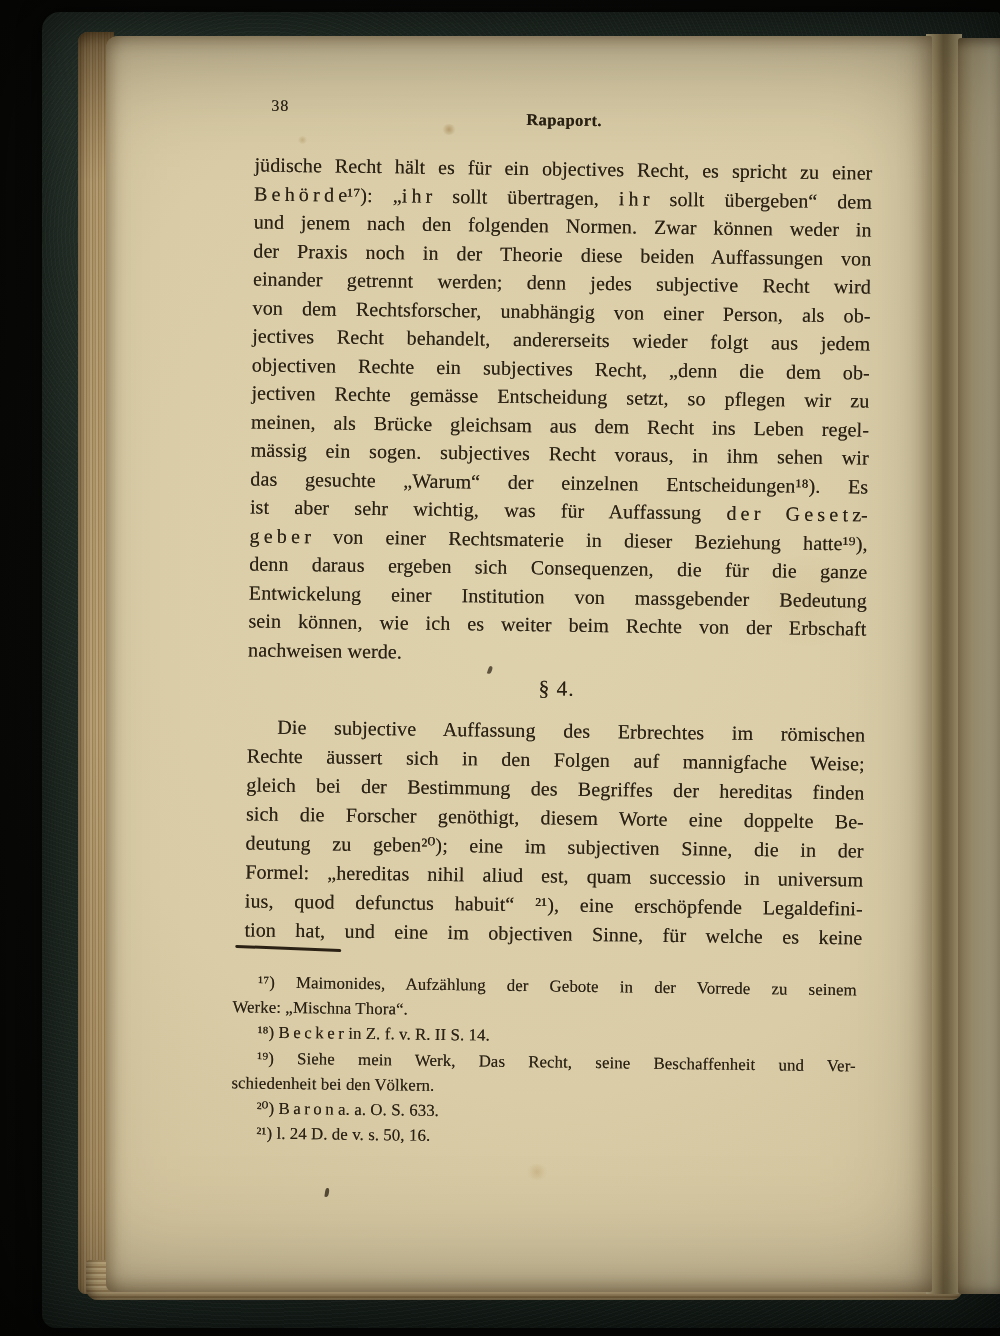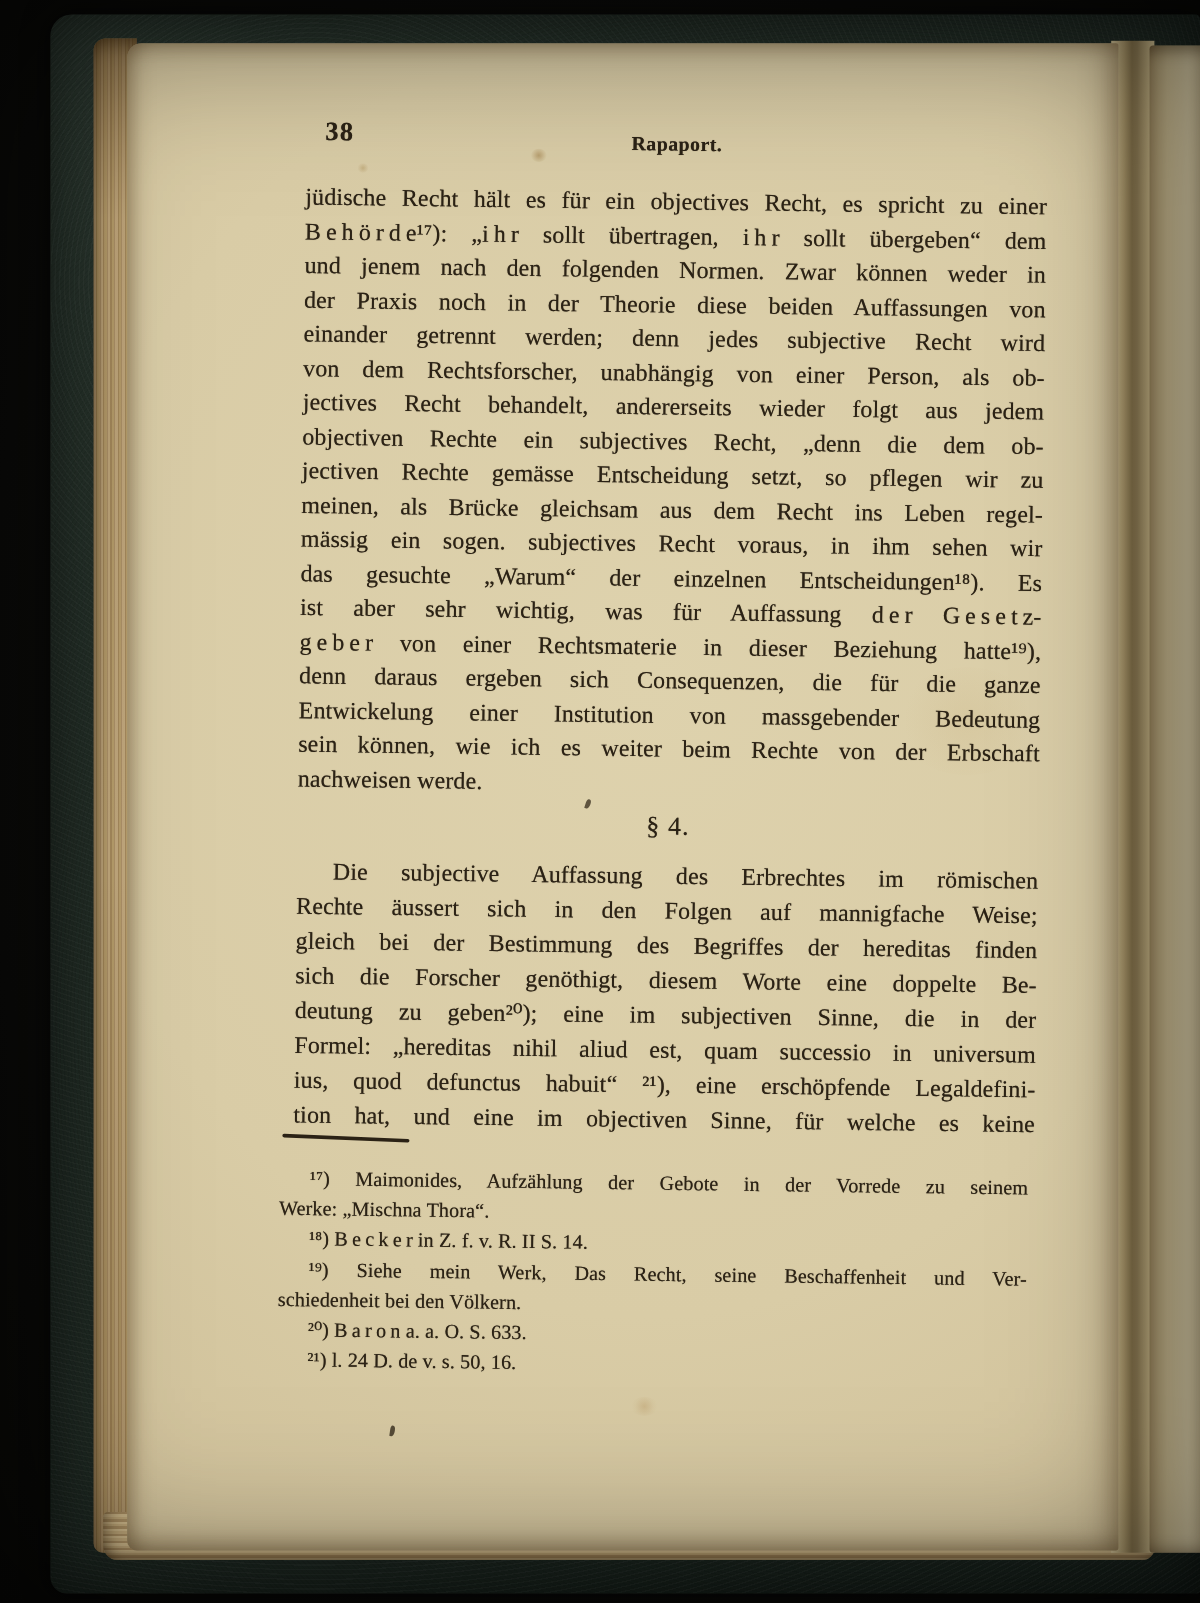--- a/index.html
+++ b/index.html
@@ -49,21 +49,21 @@
   .stain-c{left:420px;top:1128px;width:22px;height:16px;
     background:radial-gradient(circle,#b3905a 0%,rgba(179,144,90,.18) 55%,transparent 78%);opacity:.35;}
   .stain-d{left:640px;top:520px;width:120px;height:90px;
     background:radial-gradient(circle,rgba(190,160,105,.14) 0%,transparent 70%);}
   .speck{position:absolute;background:#342a1b;pointer-events:none;}
   .speck-a{left:382px;top:630px;width:4px;height:8px;border-radius:50% 50% 60% 0;transform:rotate(18deg);opacity:.75;}
   .speck-b{left:219px;top:1152px;width:4px;height:9px;border-radius:50% 50% 60% 10%;transform:rotate(8deg);opacity:.8;}
   
   .content{position:absolute;inset:0;transform:rotate(.75deg);transform-origin:50% 50%;
     color:#2b2215;text-shadow:0 0 .6px rgba(43,34,21,.7);}
-  .page-number{position:absolute;left:158px;top:64px;font-size:22px;font-weight:bold;letter-spacing:1px;}
+  .page-number{position:absolute;left:158px;top:64px;font-size:16px;font-weight:normal;letter-spacing:1px;}
   .running-head{position:absolute;left:142px;top:74px;width:618px;text-align:center;
     font-size:16.5px;font-weight:bold;letter-spacing:.4px;}
   .para{position:absolute;left:142px;width:618px;font-size:20px;}
   .para1{top:118px;line-height:28.5px;}
   .para2{top:680px;line-height:29px;}
   .line{text-align:justify;text-align-last:justify;letter-spacing:.1px;}
   .para-end .line:last-child{text-align-last:left;}
   .align-left{text-align-last:left !important;}
   .section-heading{position:absolute;left:142px;top:640px;width:618px;text-align:center;
     font-size:21.5px;letter-spacing:1px;}

